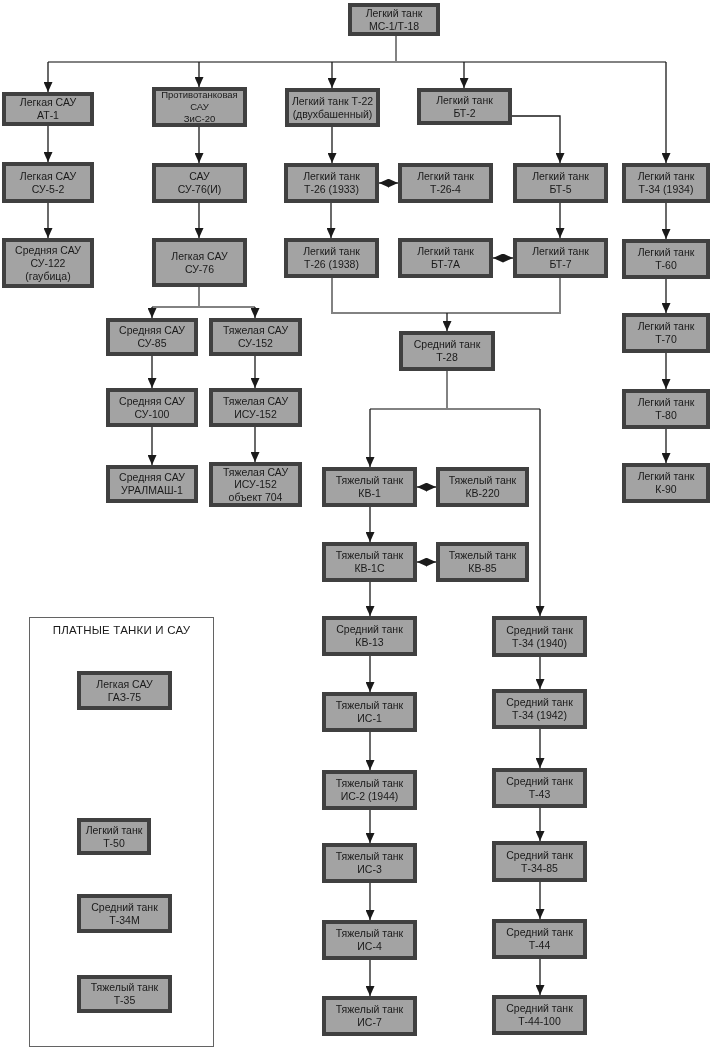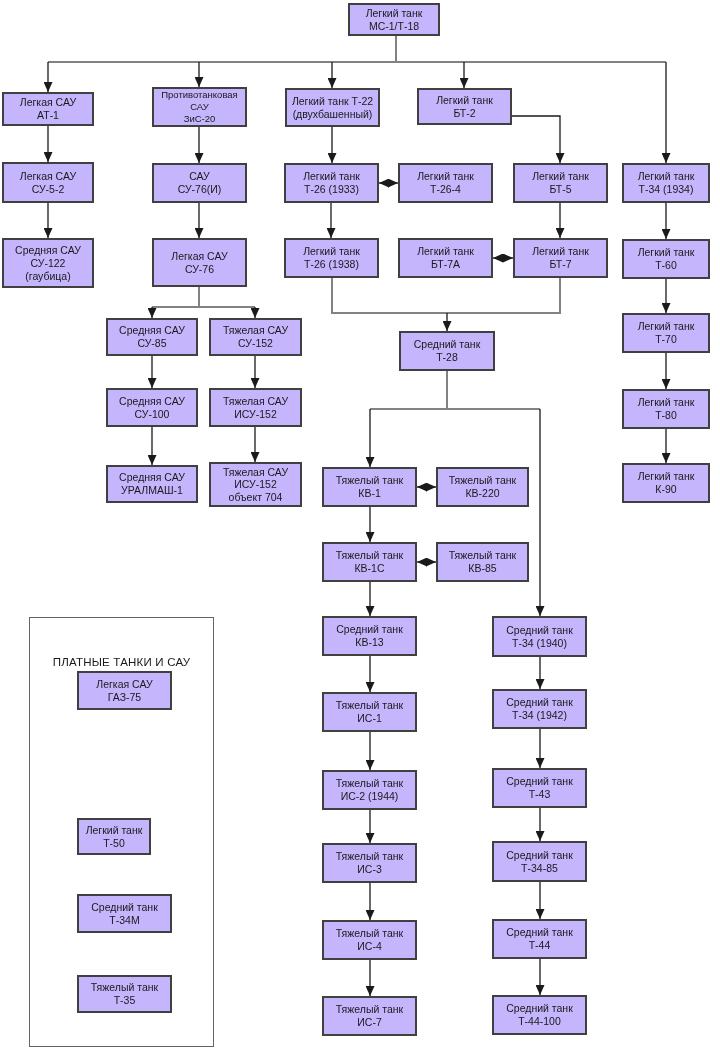--- a/index.html
+++ b/index.html
@@ -2,32 +2,32 @@
 <html><head>
 <meta charset="utf-8">
 <style>
   html,body{margin:0;padding:0;background:#fff;}
   #stage{
     position:relative;width:720px;height:1053px;background:#ffffff;overflow:hidden;
     font-family:"Liberation Sans","DejaVu Sans",sans-serif;
   }
   #edges{position:absolute;left:0;top:0;width:720px;height:1053px;}
   .node{
-    position:absolute;box-sizing:border-box;background:#c4b5fd;
-    border:2px solid #404040;display:flex;align-items:center;justify-content:center;
+    position:absolute;box-sizing:border-box;background:#a3a3a3;
+    border:4px solid #404040;display:flex;align-items:center;justify-content:center;
     text-align:center;color:#1a1a1a;z-index:2;
   }
   .node-label{white-space:pre-line;font-size:10.5px;line-height:13px;color:#1a1a1a;}
   .node.small .node-label{font-size:9.5px;line-height:12px;}
   .node.tight .node-label{line-height:12.5px;}
   #premium-frame{
     position:absolute;box-sizing:border-box;border:1.5px solid #636363;background:#ffffff;z-index:1;
   }
   #premium-title{
-    position:absolute;left:29px;top:656px;width:185px;text-align:center;
+    position:absolute;left:29px;top:624px;width:185px;text-align:center;
     font-size:11.5px;color:#1a1a1a;z-index:2;letter-spacing:0.2px;
   }
   polyline{fill:none;}
   polyline.bus{stroke:#828282;stroke-width:2;}
   polyline.arr{stroke:#1a1a1a;stroke-width:1.3;}
 </style>
 </head>
 <body>
 
 <div id="stage">

